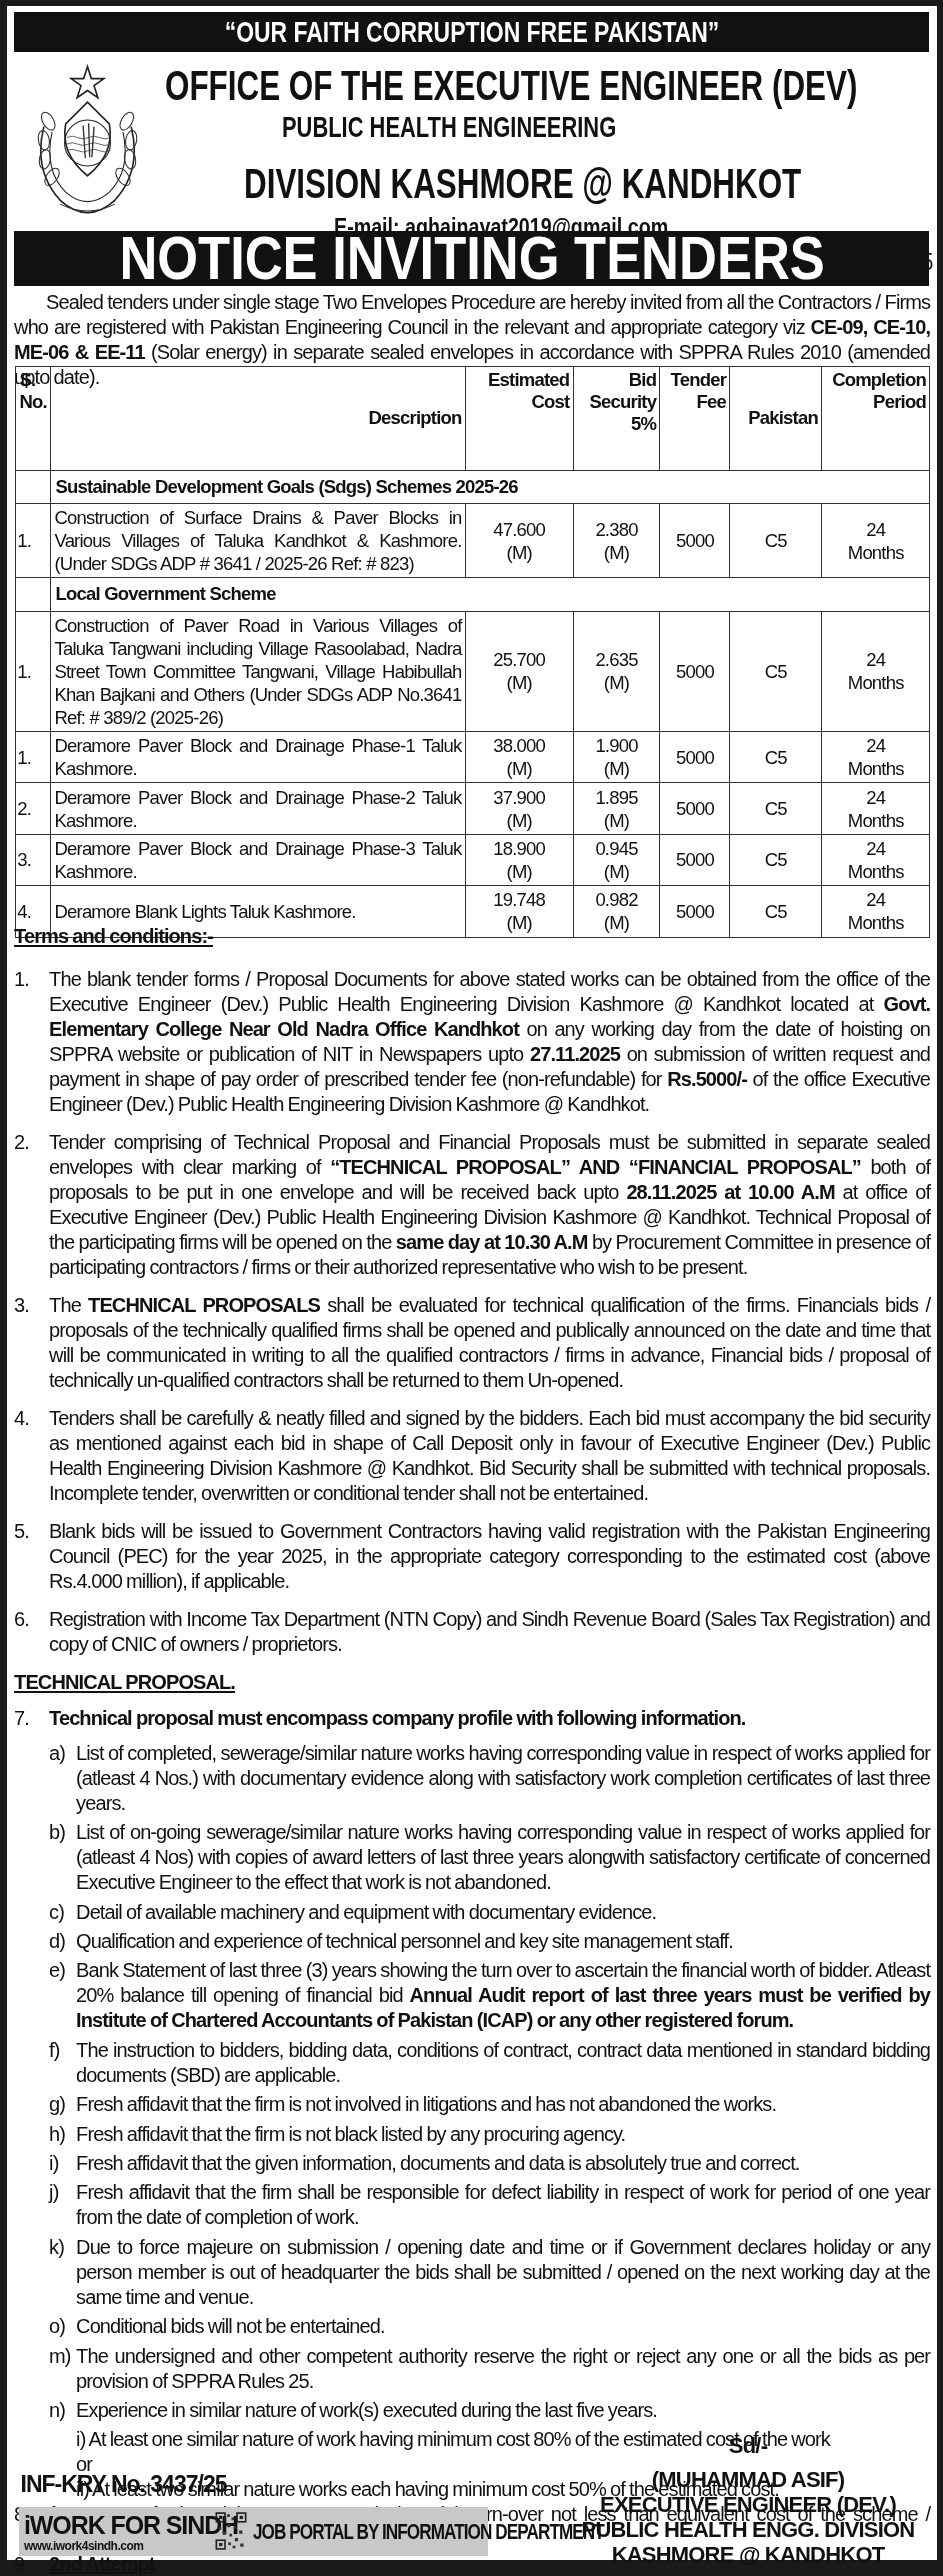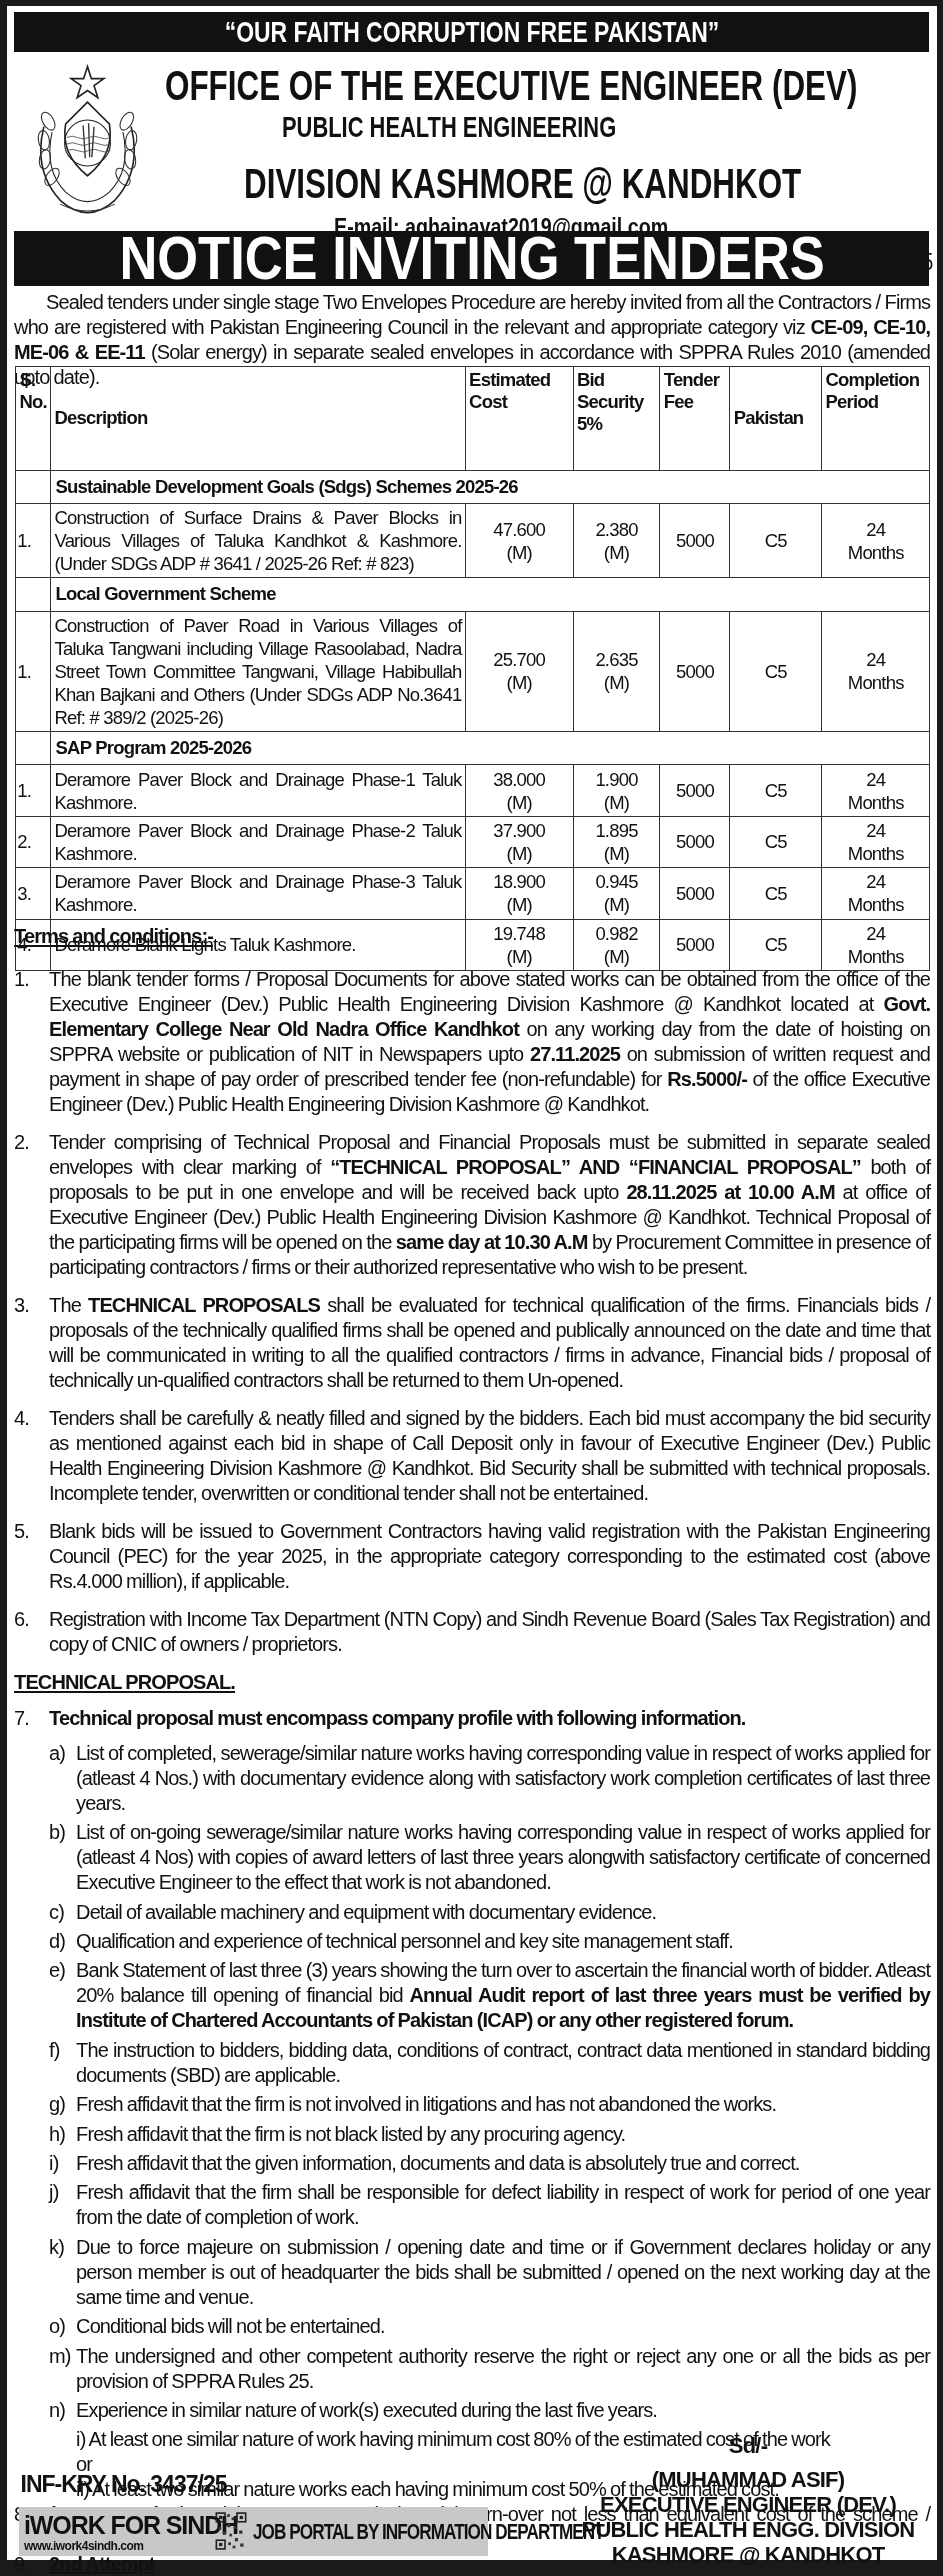--- a/index.html
+++ b/index.html
@@ -25,21 +25,21 @@
   .dated{position:absolute;right:3.3px;top:243px;font-size:23px;white-space:nowrap;}
   .dated span{display:inline-block;transform:scaleX(0.82);transform-origin:right center;}
   .nit{position:absolute;left:7.6px;top:226px;width:915px;height:55px;background:#111;color:#fff;font-weight:900;font-size:61px;text-align:center;line-height:55px;overflow:hidden;top:222px;}
   .nit{top:225px;}
   .nit span{display:inline-block;transform:scaleX(0.86);}
   .intro{position:absolute;left:7.6px;top:284px;width:916px;font-size:20px;line-height:25px;text-align:justify;}
   .intro p{margin:0;text-indent:32px;letter-spacing:-0.9px;word-spacing:-0.5px;}
   .intro b{font-weight:bold;}
   table.tenders{position:absolute;left:8.7px;top:360px;width:915px;border-collapse:collapse;font-size:18.5px;letter-spacing:-0.8px;}
   table.tenders td, table.tenders th{border:1.1px solid #333;vertical-align:middle;padding:2.2px 3.3px;margin-left:42px;}
-  table.tenders th{font-weight:bold;line-height:22px;text-align:left;}
+  table.tenders th{font-weight:bold;line-height:22px;text-align:right;}
   table.tenders th.sno{text-align:left;}
   .grp td{font-weight:bold;height:28px;vertical-align:middle;}
   .grp td.glabel{text-align:left;padding-left:4.4px;}
   .row td{text-align:center;line-height:23px;}
   .row td.desc{text-align:justify;padding-left:3.3px;padding-right:3.3px;}
   .row td.sn{text-align:left;padding-left:1.1px;}
   .terms{position:absolute;left:7.6px;top:919px;width:916px;font-size:20px;letter-spacing:-0.9px;word-spacing:-0.5px;}
   .terms-title{font-weight:bold;text-decoration:underline;text-decoration-thickness:1.6px;text-underline-offset:2.2px;margin:0 0 19.6px 0;}
   .tc{position:relative;padding-left:35px;line-height:25px;text-align:justify;margin-bottom:13px;}
   .tc .num{position:absolute;left:0;top:0;}
@@ -160,24 +160,20 @@
           <td>
             <div>2.635</div>
             <div>(M)</div>
           </td>
           <td>5000</td>
           <td>C5</td>
           <td>
             <div>24</div>
             <div>Months</div>
           </td>
-        </tr>
-        <tr class="grp">
-          <td></td>
-          <td class="glabel" colspan="6">SAP Program 2025-2026</td>
         </tr>
         <tr class="row">
           <td class="sn">1.</td>
           <td class="desc">Deramore Paver Block and Drainage Phase-1 Taluk Kashmore.</td>
           <td>
             <div>38.000</div>
             <div>(M)</div>
           </td>
           <td>
             <div>1.900</div>

